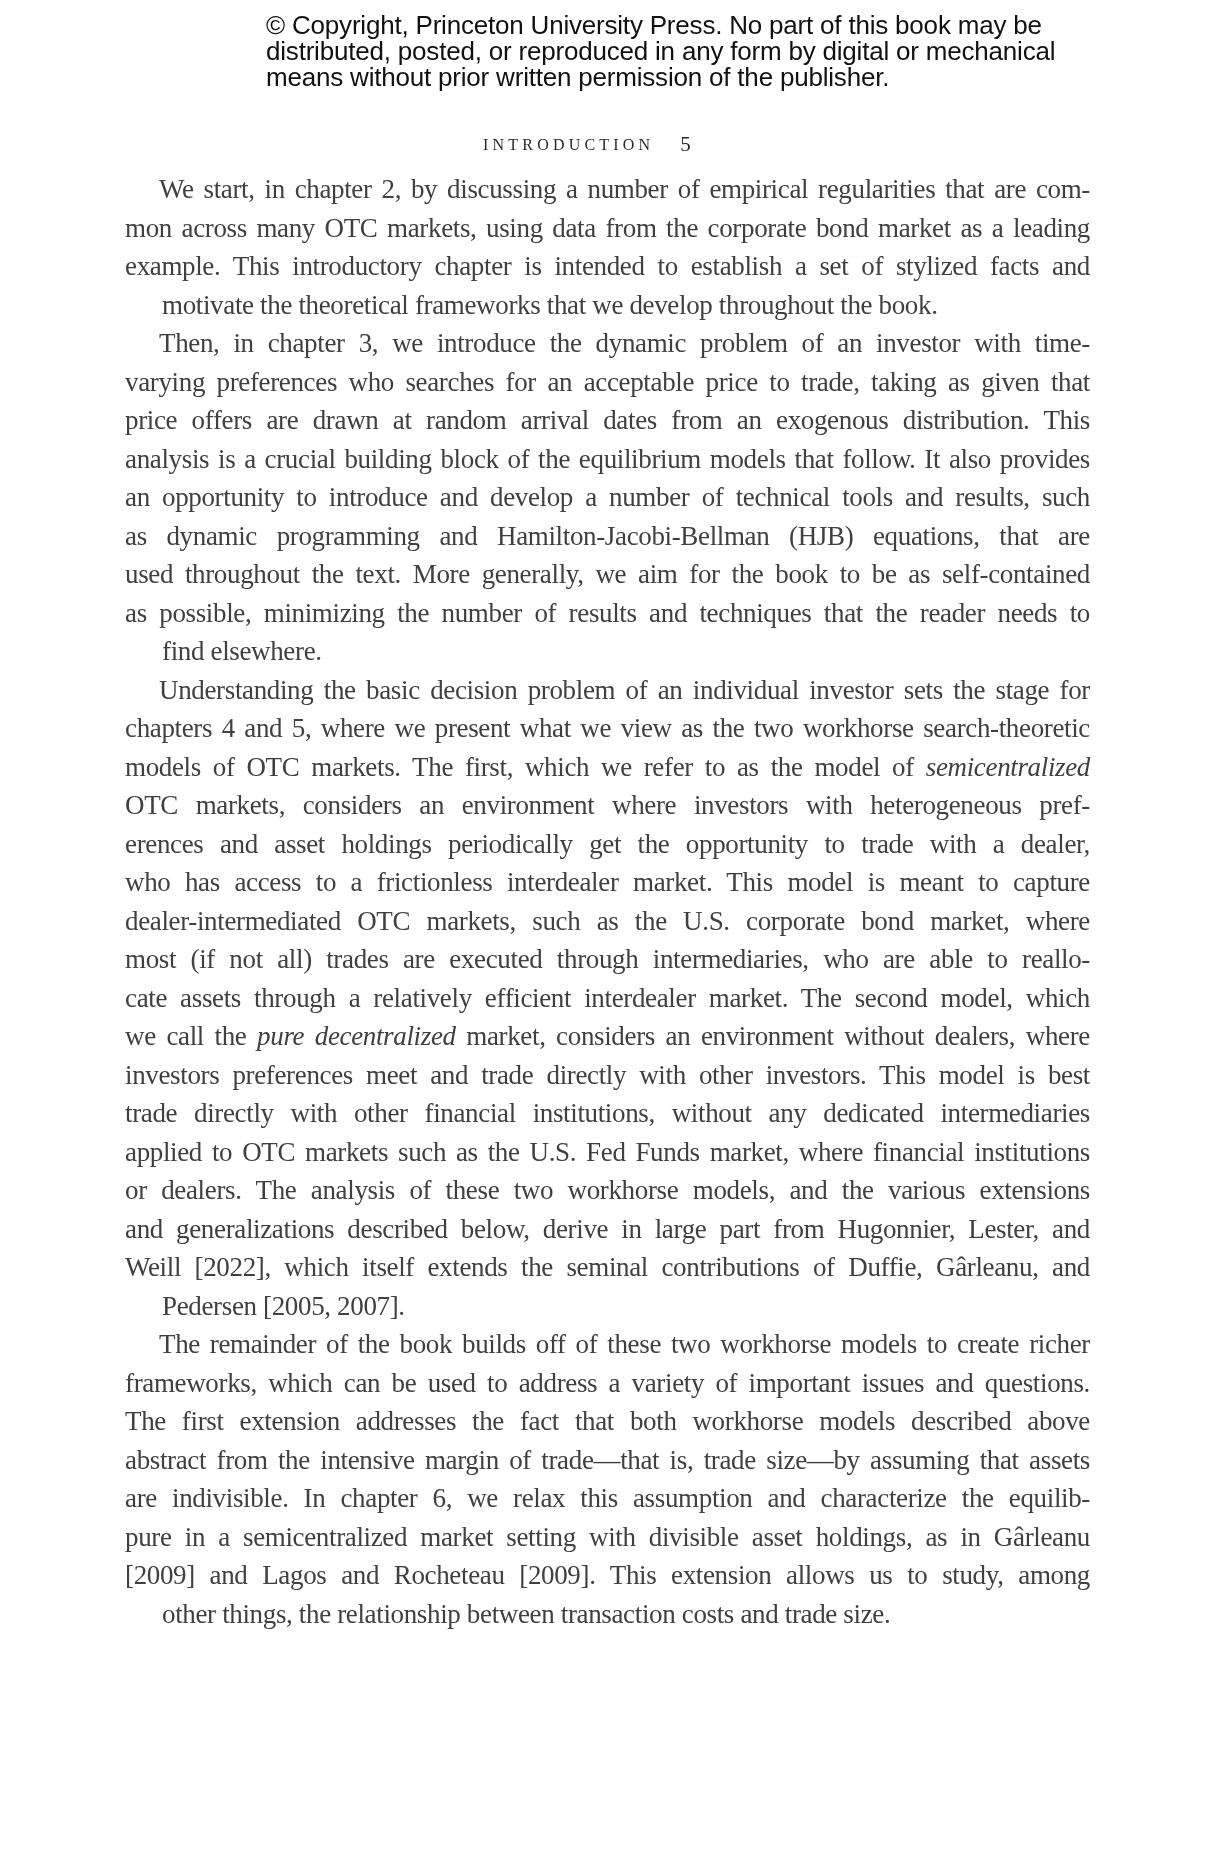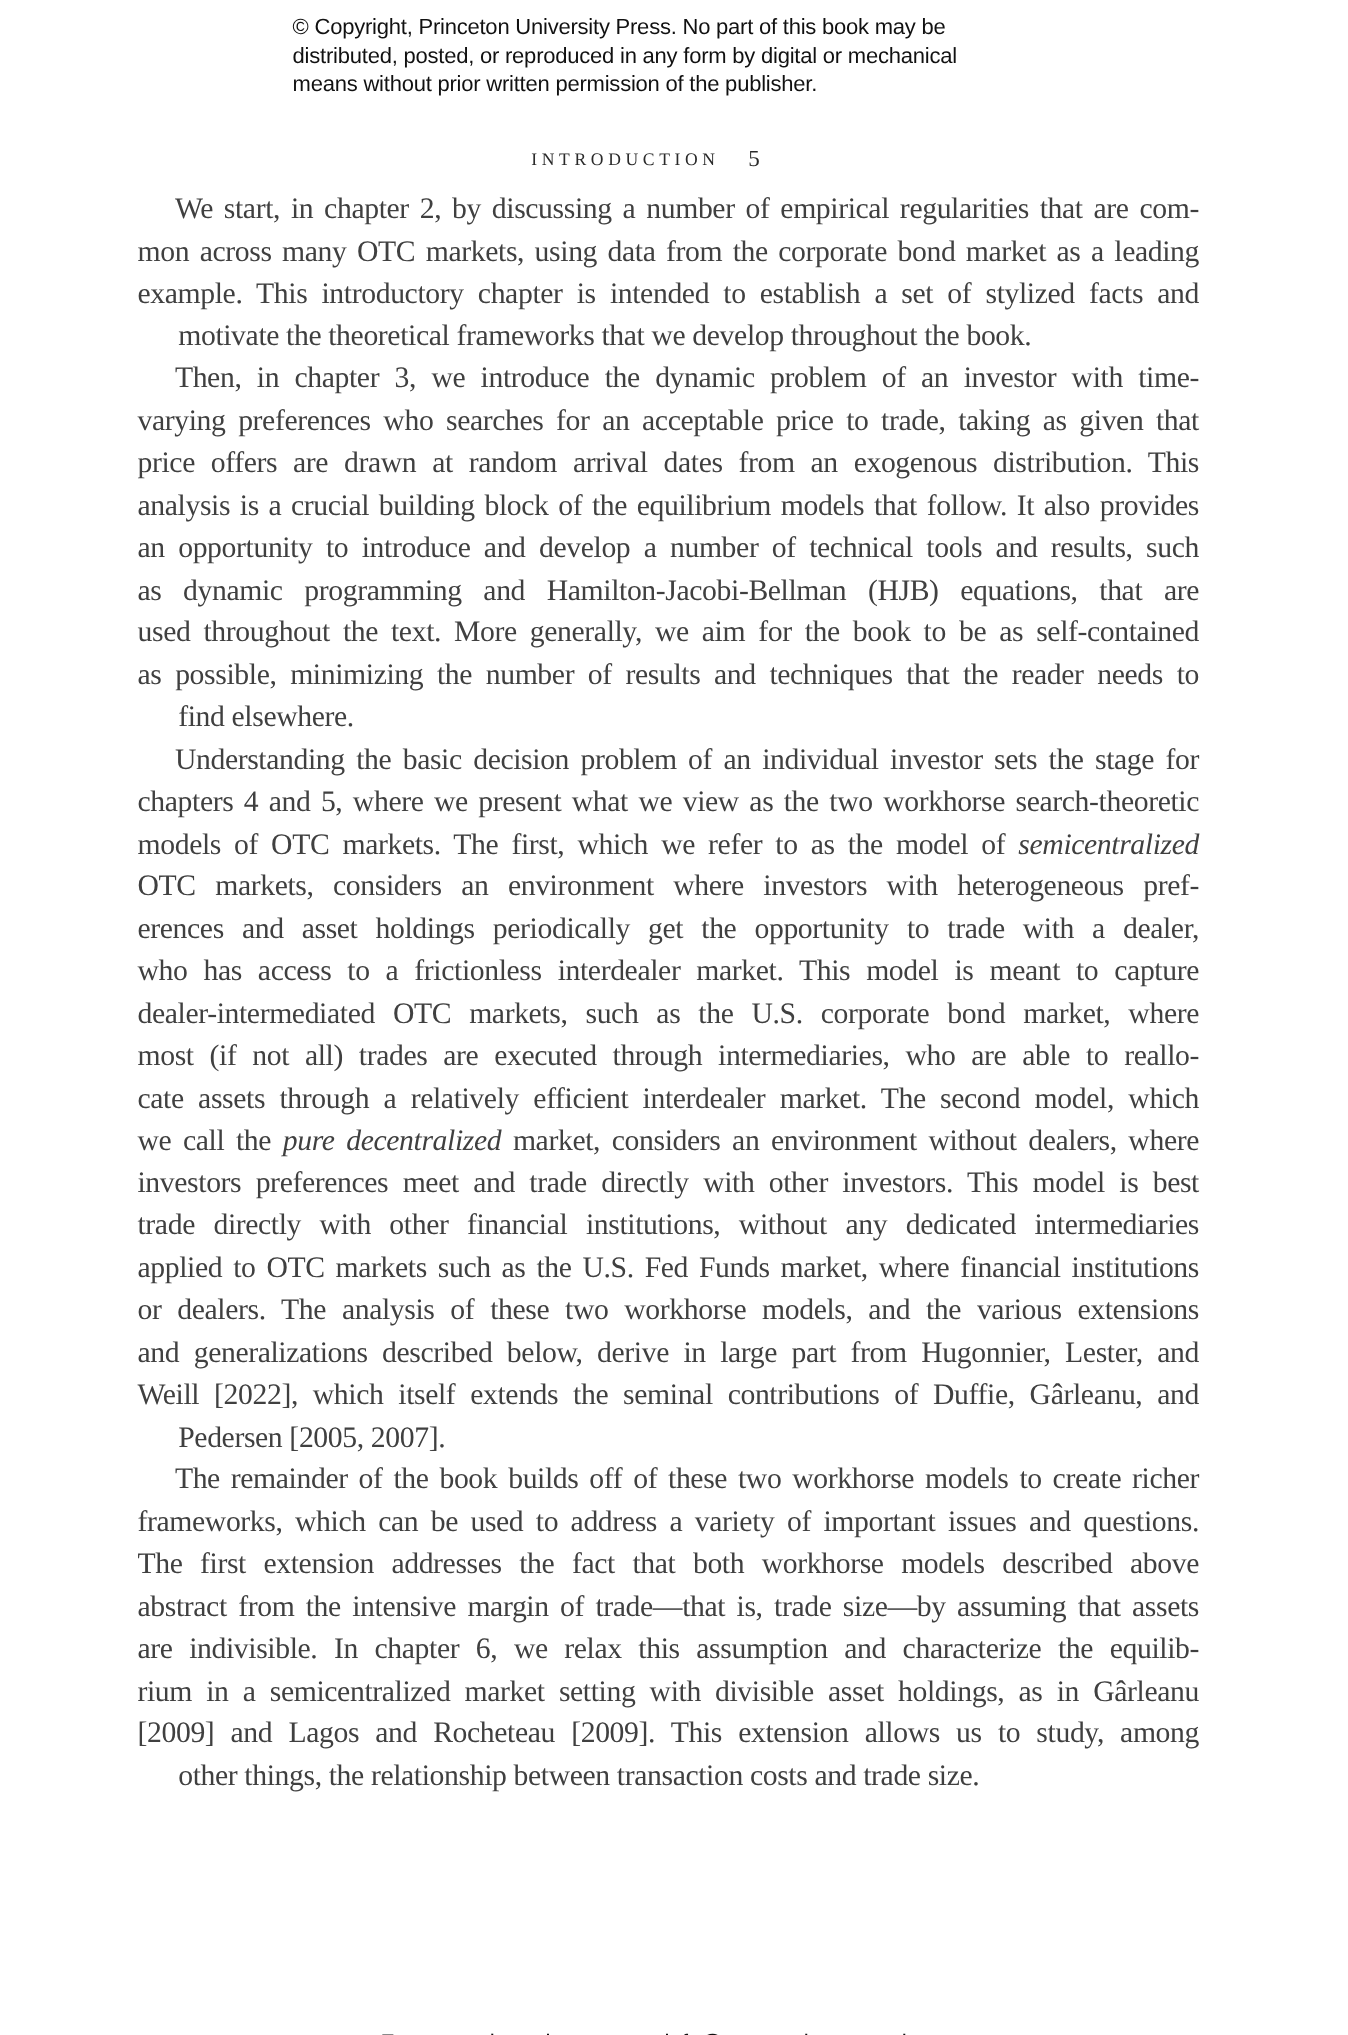--- a/index.html
+++ b/index.html
@@ -1,19 +1,19 @@
 <!DOCTYPE html>
 <html><head>
 <meta charset="utf-8">
 <style>
   html, body { margin: 0; padding: 0; background: #ffffff; }
   body { width: 1225px; height: 1850px; position: relative; overflow: hidden; color: #1e1e1e; }
   .copyright {
     position: absolute; left: 266px; top: 12px; width: 720px;
-    font-family: "Liberation Sans", sans-serif; font-size: 20px; line-height: 26px;
+    font-family: "Liberation Sans", sans-serif; font-size: 26px; line-height: 26px;
     color: #111; letter-spacing: -0.2px;
   }
   .copyright .cl { display: block; white-space: nowrap; }
   .running-head {
     position: absolute; left: 483px; top: 112px; height: 26px;
     font-family: "Liberation Serif", serif; font-size: 16px; letter-spacing: 4.2px;
     color: #2a2a2a; white-space: nowrap; margin-top: 19px;
   }
   .running-head .pg { margin-left: 26px; font-size: 21px; letter-spacing: 0; position: relative; top: 1px; }
   .body-text {
@@ -86,19 +86,19 @@
     <span class="ln">Weill [2022], which itself extends the seminal contributions of Duffie, Gârleanu, and</span>
     <span class="ln last">Pedersen [2005, 2007].</span>
   </div>
 
   <div>
     <span class="ln indent">The remainder of the book builds off of these two workhorse models to create richer</span>
     <span class="ln">frameworks, which can be used to address a variety of important issues and questions.</span>
     <span class="ln">The first extension addresses the fact that both workhorse models described above</span>
     <span class="ln">abstract from the intensive margin of trade—that is, trade size—by assuming that assets</span>
     <span class="ln">are indivisible. In chapter 6, we relax this assumption and characterize the equilib-</span>
-    <span class="ln">rium in a semicentralized market setting with divisible asset holdings, as in Gârleanu</span>
+    <span class="ln">pure in a semicentralized market setting with divisible asset holdings, as in Gârleanu</span>
     <span class="ln">[2009] and Lagos and Rocheteau [2009]. This extension allows us to study, among</span>
     <span class="ln last">other things, the relationship between transaction costs and trade size.</span>
   </div>
 </div>
 
 <div class="footer">For general queries, contact info@press.princeton.edu</div>
 
 </body></html>

